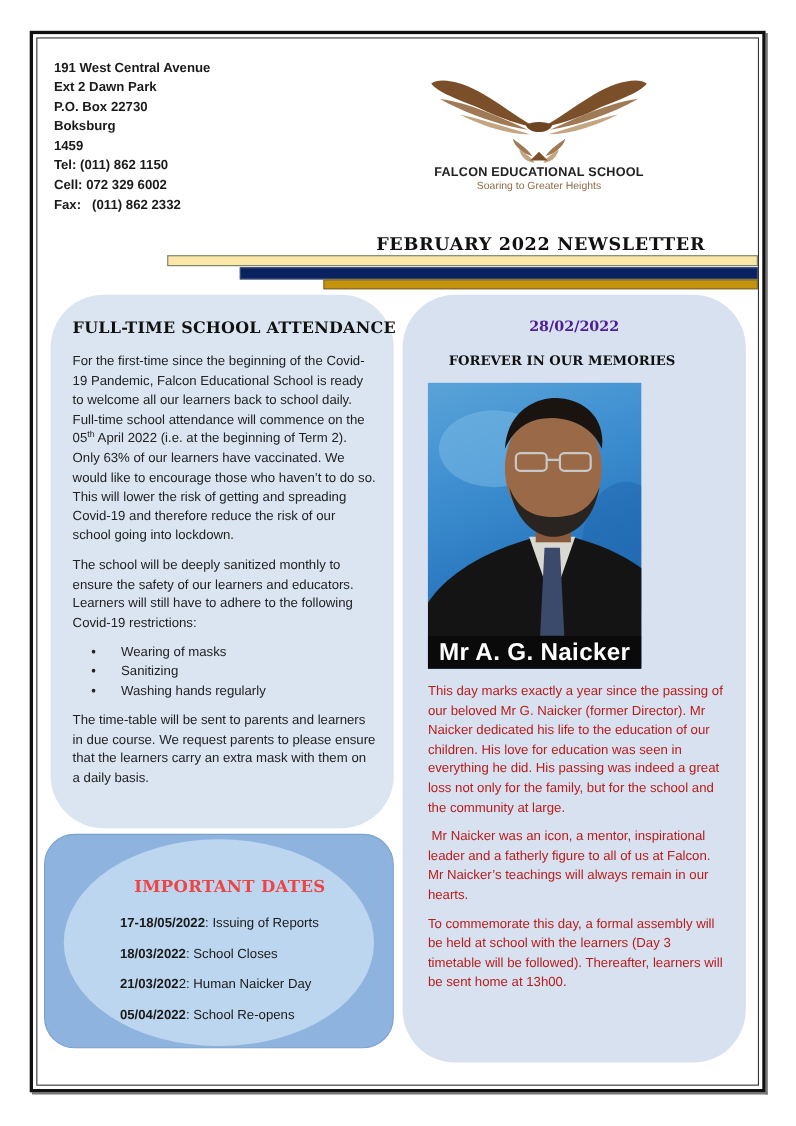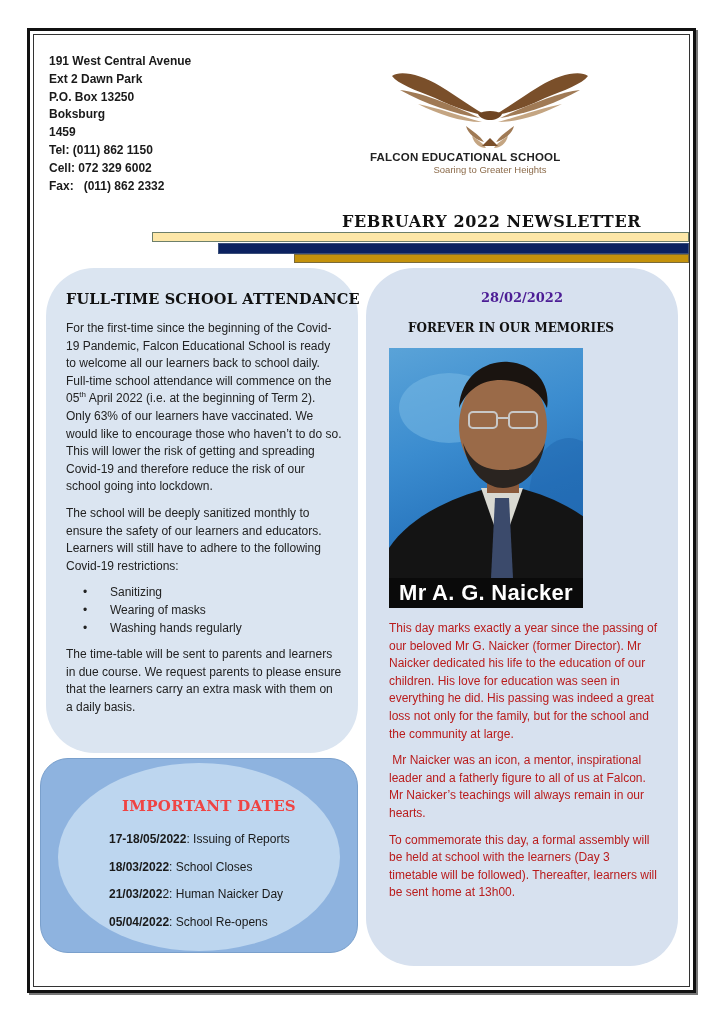--- a/index.html
+++ b/index.html
@@ -6,21 +6,21 @@
   body { width: 724px; height: 1024px; position: relative; overflow: hidden; font-family: "Liberation Sans", sans-serif; color: #1a1a1a; }
 
   .frame-outer { position: absolute; left: 27px; top: 28px; width: 669px; height: 965px; border: 3px solid #111; box-sizing: border-box; }
   .frame-inner { position: absolute; left: 33px; top: 34px; width: 657px; height: 953px; border: 1px solid #333; box-sizing: border-box; }
   .frame-shadow { position: absolute; left: 29px; top: 30px; width: 669px; height: 965px; border-right: 2px solid #777; border-bottom: 2px solid #777; box-sizing: border-box; }
 
   .address { position: absolute; left: 49px; top: 53px; font-size: 12px; font-weight: bold; line-height: 17.8px; }
   .address a { color: #1f3fbf; text-decoration: underline; }
 
   .logo { position: absolute; left: 380px; top: 68px; width: 220px; height: 110px; }
-  .logo-name { position: absolute; left: 370px; top: 151px; width: 240px; text-align: left; font-size: 11.5px; font-weight: bold; color: #222; letter-spacing: 0.2px; }
+  .logo-name { position: absolute; left: 370px; top: 151px; width: 240px; text-align: center; font-size: 11.5px; font-weight: bold; color: #222; letter-spacing: 0.2px; }
   .logo-tag { position: absolute; left: 370px; top: 164px; width: 240px; text-align: center; font-size: 9.5px; color: #8c6b4a; }
 
   .newsletter-title { position: absolute; left: 342px; top: 212px; font-family: "DejaVu Serif", serif; font-weight: bold; font-size: 16px; letter-spacing: 0.6px; color: #111; }
 
   .bar { position: absolute; box-sizing: border-box; }
   .bar-cream { left: 152px; top: 232px; width: 537px; height: 10px; background: #fde7a8; border: 1px solid #6d7f6a; }
   .bar-navy { left: 218px; top: 243px; width: 471px; height: 11px; background: #0b2260; border: 1px solid #3a4f7a; }
   .bar-gold { left: 294px; top: 254px; width: 395px; height: 9px; background: #c4920b; border: 1px solid #7a6a3a; }
 
   .panel-left { position: absolute; left: 46px; top: 268px; width: 312px; height: 485px; background: #dbe5f1; border-radius: 48px; }
@@ -54,21 +54,21 @@
 </head>
 <body>
 
 <div class="frame-shadow"></div>
 <div class="frame-outer"></div>
 <div class="frame-inner"></div>
 
 <div class="address">
   <div>191 West Central Avenue</div>
   <div>Ext 2 Dawn Park</div>
-  <div>P.O. Box 13250</div>
+  <div>P.O. Box 22730</div>
   <div>Boksburg</div>
   <div>1459</div>
   <div>Tel: (011) 862 1150</div>
   <div>Cell: 072 329 6002</div>
   <div style="white-space:pre;">Fax:   (011) 862 2332</div>
 </div>
 
 <svg class="logo" viewBox="0 0 220 110">
 
   <path d="M12 8 C 20 2, 40 6, 60 18 C 80 30, 95 42, 108 48 C 95 46, 75 40, 55 30 C 35 22, 18 16, 12 8 Z" fill="#7a4f2a"></path>
@@ -95,22 +95,22 @@
 <div class="bar bar-cream"></div>
 <div class="bar bar-navy"></div>
 <div class="bar bar-gold"></div>
 
 <div class="panel-left"></div>
 <div class="left-title heading-slab">Full-time School Attendance</div>
 <div class="left-body">
   <p><span>For the first-time since the beginning of the Covid-19 Pandemic, Falcon Educational School is ready to welcome all our learners back to school daily.  Full-time school attendance will commence on the 05</span><sup>th</sup><span> April 2022 (i.e. at the beginning of Term 2).  Only 63% of our learners have vaccinated.  We would like to encourage those who haven’t to do so. This will lower the risk of getting and spreading Covid-19 and therefore reduce the risk of our school going into lockdown.</span></p>
   <p>The school will be deeply sanitized monthly to ensure the safety of our learners and educators. Learners will still have to adhere to the following Covid-19 restrictions:</p>
   <ul>
+    <li>Wearing of masks</li>
     <li>Sanitizing</li>
-    <li>Wearing of masks</li>
     <li>Washing hands regularly</li>
   </ul>
   <p>The time-table will be sent to parents and learners in due course. We request parents to please ensure that the learners carry an extra mask with them on a daily basis.</p>
 </div>
 
 <div class="dates-box">
   <div class="dates-ellipse"></div>
 </div>
 <div class="dates-title heading-slab">Important Dates</div>
 <div class="dates-list">

